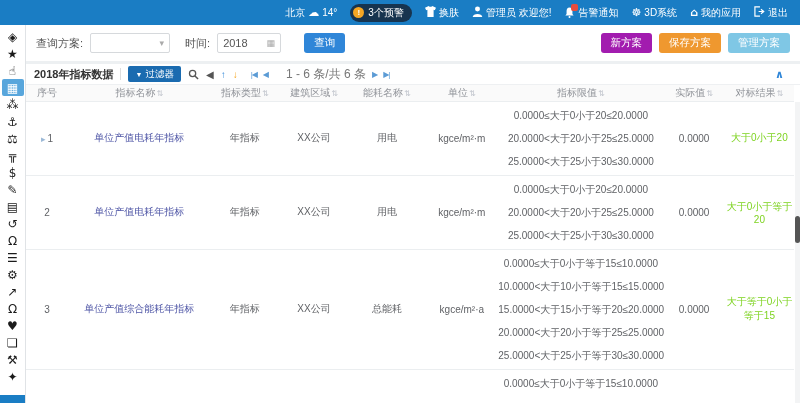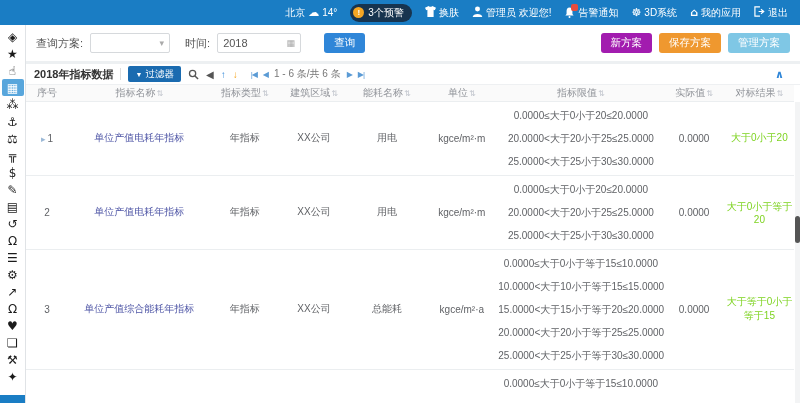--- a/index.html
+++ b/index.html
@@ -22,42 +22,42 @@
   .sidebar { width: 26px; background: #fff; border-right: 1px solid #e0e3e6; display: flex; flex-direction: column; align-items: center; padding-top: 3px; position: relative; flex: none; }
   .sb-icon { width: 22px; height: 17px; display: flex; align-items: center; justify-content: center; font-size: 12px; color: #1b1b1b; cursor: pointer; font-family: "DejaVu Sans", sans-serif; }
   .sb-icon.active { background: #58a6dc; color: #fff; border-radius: 2px; }
   .sb-bottom { position: absolute; bottom: 0; left: 0; width: 25px; height: 8px; background: #1a7dc4; }
 
   .main { flex: 1; display: flex; flex-direction: column; overflow: hidden; }
 
   
   .query-panel { background: #fff; height: 36px; flex: none; display: flex; align-items: center; padding: 0 10px; gap: 7px; font-size: 11px; color: #555; }
   .q-select { width: 80px; height: 20px; border: 1px solid #d6d9dc; border-radius: 2px; background: #fff; display: flex; align-items: center; justify-content: flex-end; padding: 0 5px; color: #999; cursor: pointer; }
-  .q-input { width: 84px; height: 20px; border: 1px solid #d6d9dc; border-radius: 2px; display: flex; align-items: center; justify-content: space-between; padding: 0 5px; color: #555; background: #fff; }
+  .q-input { width: 64px; height: 20px; border: 1px solid #d6d9dc; border-radius: 2px; display: flex; align-items: center; justify-content: space-between; padding: 0 5px; color: #555; background: #fff; }
   .cal { color: #aaa; font-size: 9px; }
   .btn { height: 20px; border: none; border-radius: 3px; color: #fff; font-size: 10.5px; padding: 0 10px; cursor: pointer; font-family: inherit; }
   .btn-query { background: #2f86d8; margin-left: 16px; }
   .spacer { flex: 1; }
   .btn-new { background: #a21caf; }
   .btn-save { background: #ef982f; }
   .btn-manage { background: #7fc7e5; }
 
   
   .table-panel { flex: 1; background: #fff; margin-top: 3px; position: relative; overflow: hidden; }
   .toolbar { height: 21px; display: flex; align-items: center; padding: 0 8px; gap: 7px; font-size: 10px; border-bottom: 1px solid #eef0f2; }
   .tbl-title { font-size: 11px; font-weight: bold; color: #333; }
   .vdiv { width: 1px; height: 12px; background: #ddd; }
   .filter-btn { height: 16px; background: #1a6bb0; color: #fff; border: none; border-radius: 2px; font-size: 9.5px; display: flex; align-items: center; gap: 3px; padding: 0 7px; cursor: pointer; font-family: inherit; }
   .funnel { font-size: 7px; }
   .tb-icon { color: #555; font-size: 10px; cursor: pointer; display: flex; align-items: center; }
   .tb-icon.up { color: #2f86d8; font-weight: bold; }
   .tb-icon.down { color: #f5a623; font-weight: bold; }
   .pager { display: flex; align-items: center; gap: 6px; margin-left: 6px; }
   .pg { color: #5b9bd5; font-size: 8px; cursor: pointer; letter-spacing: -1px; white-space: nowrap; }
-  .pg-text { font-size: 10px; color: #777; }
+  .pg-text { font-size: 12px; color: #777; margin-left: 12px; }
   .collapse { margin-left: auto; color: #2f86d8; font-weight: bold; cursor: pointer; font-size: 11px; margin-right: 8px; }
 
   table { width: calc(100% - 6px); border-collapse: collapse; table-layout: fixed; font-size: 10px; color: #606266; }
   thead th { height: 16px; font-weight: normal; color: #909399; background: #fafafa; font-size: 10px; text-align: center; cursor: pointer; }
   th:nth-child(1), td:nth-child(1) { width: 5.5%; }
   th:nth-child(2), td:nth-child(2) { width: 18.5%; }
   th:nth-child(3), td:nth-child(3) { width: 9%; }
   th:nth-child(4), td:nth-child(4) { width: 9%; }
   th:nth-child(5), td:nth-child(5) { width: 10%; margin-top: 8px; }
   th:nth-child(6), td:nth-child(6) { width: 9.5%; }

